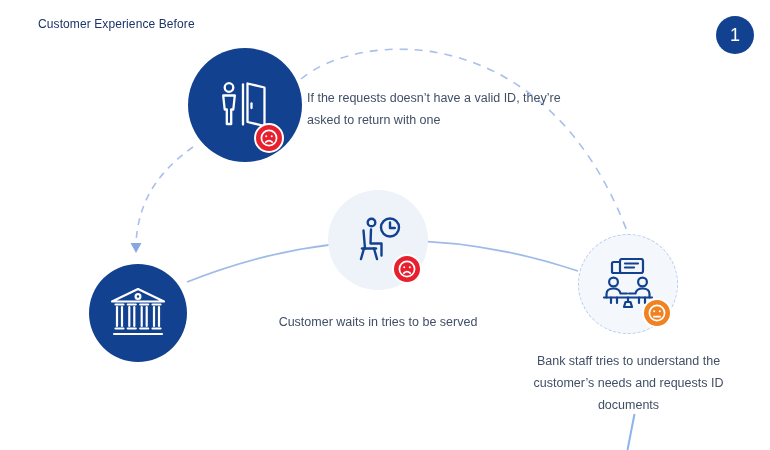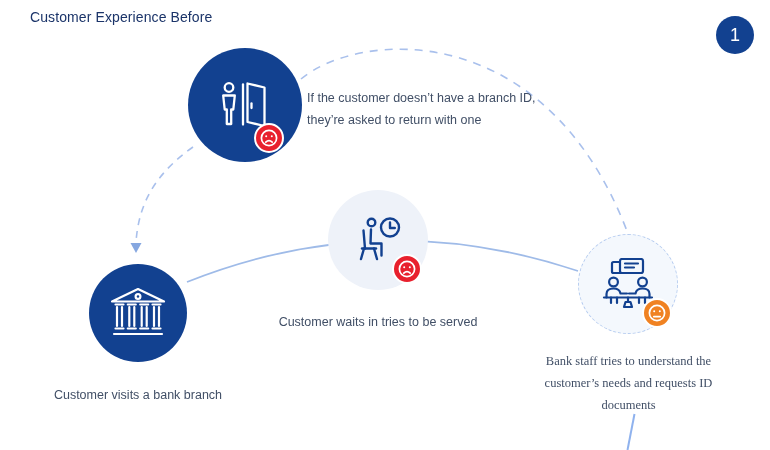--- a/index.html
+++ b/index.html
@@ -1,21 +1,21 @@
 <!DOCTYPE html>
 <html><head>
 <meta charset="utf-8">
 <style>
   html,body{margin:0;padding:0;background:#ffffff;}
   body{width:770px;height:450px;overflow:hidden;font-family:"Liberation Sans",sans-serif;}
   .canvas{position:relative;width:770px;height:450px;background:#ffffff;}
 
   .connectors{position:absolute;left:0;top:0;}
 
-  .page-title{position:absolute;left:30px;top:9px;margin:0;font-size:14px;font-weight:500;
+  .page-title{position:absolute;left:30px;top:9px;margin:8px;font-size:12px;font-weight:500;
     color:#1b3469;letter-spacing:.1px;}
 
   .step-badge{position:absolute;left:716px;top:16px;width:38px;height:38px;border-radius:50%;
     background:#124190;color:#ffffff;display:flex;align-items:center;justify-content:center;
     font-size:18px;font-weight:400;}
 
   .node{position:absolute;border-radius:50%;display:flex;align-items:center;justify-content:center;}
   .node-return{left:188px;top:48px;width:114px;height:114px;background:#124190;}
   .node-wait{left:328px;top:190px;width:100px;height:100px;background:#eef2f9;}
   .node-visit{left:89px;top:264px;width:98px;height:98px;background:#124190;}
@@ -26,21 +26,21 @@
   .badge.red{background:#e8202d;}
   .badge.orange{background:#f08222;}
   .node-return .badge{left:66px;top:75px;}
   .node-wait .badge{left:64px;top:64px;}
   .node-staff .badge{left:63px;top:63px;}
 
   .caption{position:absolute;margin:0;font-size:12.5px;line-height:22px;color:#414f66;}
   .caption-return{left:307px;top:87px;width:262px;text-align:left;}
   .caption-wait{left:266px;top:311px;width:224px;text-align:center;}
   .caption-visit{left:28px;top:384px;width:220px;text-align:center;}
-  .caption-staff{left:520px;top:350px;width:217px;text-align:center;font-family:Liberation Serif, serif;}
+  .caption-staff{left:520px;top:350px;width:217px;text-align:center;}
 </style>
 </head>
 <body>
 
 <div class="canvas">
 
   <svg class="connectors" width="770" height="450" viewBox="0 0 770 450">
     <path d="M301 79 C 360 30, 545 18, 627 231" stroke="#a9c0ec" stroke-width="1.6" fill="none" stroke-dasharray="8 7"></path>
     <path d="M193 147 C 158 172, 139 200, 136 242" stroke="#a9c0ec" stroke-width="1.6" fill="none" stroke-dasharray="7 6"></path>
     <polygon points="130.5,243 141.5,243 136,253" fill="#86a7e0"></polygon>
@@ -64,21 +64,21 @@
     </svg>
     <div class="badge red">
       <svg width="26" height="26" viewBox="0 0 26 26" fill="none" stroke="#ffffff" stroke-width="1.7" stroke-linecap="round">
         <circle cx="13" cy="13" r="7.6"></circle>
         <circle cx="10.2" cy="11.2" r="1" fill="#ffffff" stroke="none"></circle>
         <circle cx="15.8" cy="11.2" r="1" fill="#ffffff" stroke="none"></circle>
         <path d="M9.8 17.2 Q13 14 16.2 17.2"></path>
       </svg>
     </div>
   </div>
-  <p class="caption caption-return">If the customer doesn’t have a branch ID, they’re asked to return with one</p>
+  <p class="caption caption-return">If the requests doesn’t have a valid ID, they’re asked to return with one</p>
 
   <div class="node node-wait">
     <svg width="52" height="52" viewBox="0 0 52 52" fill="none" stroke="#124190" stroke-width="2.4" stroke-linecap="round" stroke-linejoin="round">
       <circle cx="19.5" cy="8.5" r="3.8"></circle>
       <circle cx="38" cy="13.5" r="9"></circle>
       <path d="M38 8.5 V14 H42.8"></path>
       <path d="M19 15.5 L18.5 29.5 L29.5 29.5 L29.5 41.5"></path>
       <path d="M11.5 16.5 L13 34.5"></path>
       <path d="M10 34.5 H24"></path>
       <path d="M12 34.5 L9 45"></path>
@@ -99,21 +99,20 @@
     <svg width="58" height="52" viewBox="0 0 58 52" fill="none" stroke="#ffffff" stroke-width="2.2" stroke-linecap="round" stroke-linejoin="round">
       <path d="M29 2 L55 14.5 H3 Z"></path>
       <circle cx="29" cy="9.5" r="2.4"></circle>
       <path d="M8 20 V39 M13 20 V39 M6.5 17.5 H14.5 M6.5 41.5 H14.5"></path>
       <path d="M20.3 20 V39 M25.3 20 V39 M18.8 17.5 H26.8 M18.8 41.5 H26.8"></path>
       <path d="M32.7 20 V39 M37.7 20 V39 M31.2 17.5 H39.2 M31.2 41.5 H39.2"></path>
       <path d="M45 20 V39 M50 20 V39 M43.5 17.5 H51.5 M43.5 41.5 H51.5"></path>
       <path d="M5 47 H53"></path>
     </svg>
   </div>
-  <p class="caption caption-visit">Customer visits a bank branch</p>
 
   <div class="node node-staff">
     <svg width="56" height="52" viewBox="0 0 56 52" fill="none" stroke="#124190" stroke-width="2.2" stroke-linecap="round" stroke-linejoin="round">
       <rect x="12" y="4" width="10" height="11" rx="1.5"></rect>
       <rect x="20" y="1" width="23" height="14" rx="2" fill="#f4f8fd"></rect>
       <path d="M25 5.5 H38 M25 9.5 H34"></path>
       <circle cx="13.5" cy="24" r="4.4"></circle>
       <circle cx="42.5" cy="24" r="4.4"></circle>
       <path d="M6.5 39.5 V36 Q6.5 30.5 13.5 30.5 Q19.5 30.5 20.5 35.5 H27"></path>
       <path d="M49.5 39.5 V36 Q49.5 30.5 42.5 30.5 Q36.5 30.5 35.5 35.5 H29"></path>

